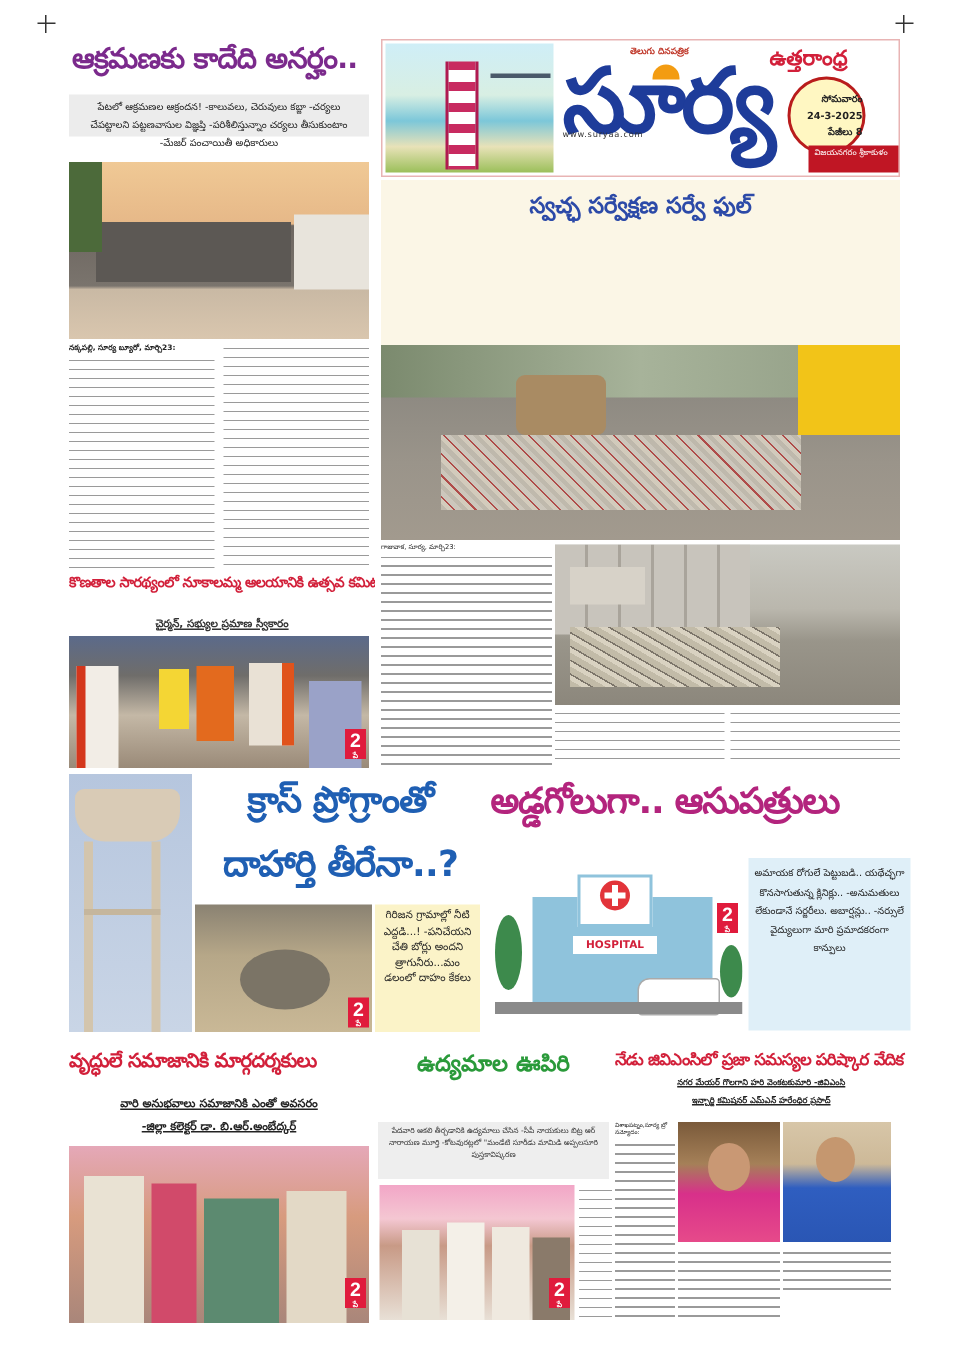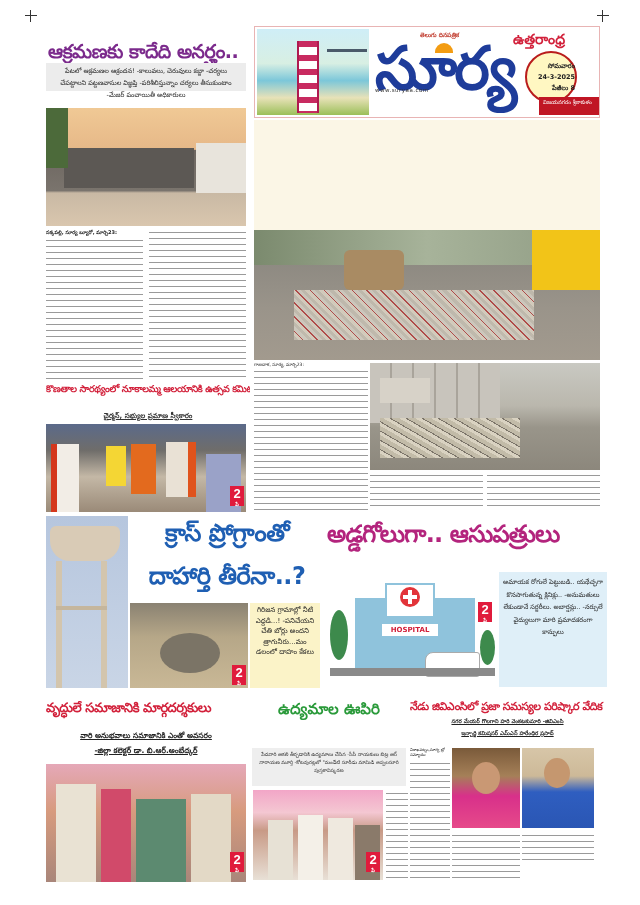--- a/index.html
+++ b/index.html
@@ -35,21 +35,21 @@
   .lead-area { left: 254px; top: 120px; width: 346px; height: 110px; background: #fbf6e6; }
   .kicker { left: 0; top: 8px; width: 346px; text-align: center; font-size: 15px; color: #2c4aa8; font-weight: bold; }
   .lead-head { left: 0; top: 36px; width: 346px; text-align: center; font-size: 32px; color: #d81f52; font-weight: bold; letter-spacing: -1px; }
 </style>
 </head>
 <body>
 
 <div class="crop" style="left:25px;top:10px;"></div>
 <div class="crop" style="left:597px;top:10px;"></div>
 
-<div class="abs head-purple" style="left:48px;top:28px;font-size:19px;white-space:nowrap;letter-spacing:-0.5px;margin-top:12px;">ఆక్రమణకు కాదేది అనర్హం..</div>
+<div class="abs head-purple" style="left:48px;top:28px;font-size:19px;white-space:nowrap;letter-spacing:-0.5px;">ఆక్రమణకు కాదేది అనర్హం..</div>
 <div class="abs" style="left:46px;top:63px;width:200px;height:28px;background:#ececec;padding:2px 6px;font-size:6.5px;line-height:12px;color:#222;text-align:center;">పేటలో ఆక్రమణల ఆక్రందన! -కాలువలు, చెరువులు కబ్జా -చర్యలు చేపట్టాలని పట్టణవాసుల విజ్ఞప్తి -పరిశీలిస్తున్నాం చర్యలు తీసుకుంటాం -మేజర్ పంచాయితీ అధికారులు</div>
 
 <div class="photo" style="left:46px;top:108px;width:200px;height:118px;background:linear-gradient(180deg,#f0c995 0%,#e6b888 35%,#6d6660 36%,#7a746d 70%,#c9b9a4 72%,#d9c6ae 100%);">
   <div style="position:absolute;left:18px;top:40px;width:130px;height:40px;background:#5c5854;"></div>
   <div style="position:absolute;left:150px;top:35px;width:50px;height:50px;background:#e8e4dc;"></div>
   <div style="position:absolute;left:0;top:0;width:22px;height:60px;background:#4c6a3a;"></div>
 </div>
 
 <div class="abs" style="left:46px;top:229px;width:200px;">
   <div class="abs" style="left:0;top:0;font-size:5px;font-weight:bold;color:#222;white-space:nowrap;">నక్కపల్లి, సూర్య బ్యూరో, మార్చి23:</div>
@@ -69,20 +69,21 @@
   <div class="abs region">ఉత్తరాంధ్ర</div>
   <div class="abs date-circle">
     <div>సోమవారం</div>
     <div>24-3-2025</div>
     <div>పేజీలు 8</div>
   </div>
   <div class="abs mast-red2">విజయనగరం శ్రీకాకుళం</div>
 </div>
 
 <div class="abs lead-area">
+  <div class="abs kicker">స్వచ్ఛ సర్వేక్షణ సర్వే ఫుల్</div>
 </div>
 
 <div class="photo" style="left:254px;top:230px;width:346px;height:130px;background:linear-gradient(180deg,#c7c6c0 0%,#b3b0a8 25%,#8e8a82 26%,#9a948a 60%,#a29a8e 100%);">
   <div style="position:absolute;left:0;top:0;width:346px;height:35px;background:linear-gradient(90deg,#7b8a6e,#a7b39a,#8f9b83);"></div>
   <div style="position:absolute;left:90px;top:20px;width:60px;height:40px;background:#a98b63;border-radius:6px;"></div>
   <div style="position:absolute;left:278px;top:0;width:68px;height:60px;background:#f2c418;"></div>
   <div style="position:absolute;left:40px;top:60px;width:240px;height:50px;background:repeating-linear-gradient(45deg,#c8c2b5 0 3px,#e0d8c8 3px 6px,#b53a3a 6px 7px,#d8d3c8 7px 10px);opacity:0.8;"></div>
 </div>
 
 <div class="abs" style="left:254px;top:362px;font-size:4.5px;color:#222;white-space:nowrap;">గాజువాక, సూర్య, మార్చి23:</div>

